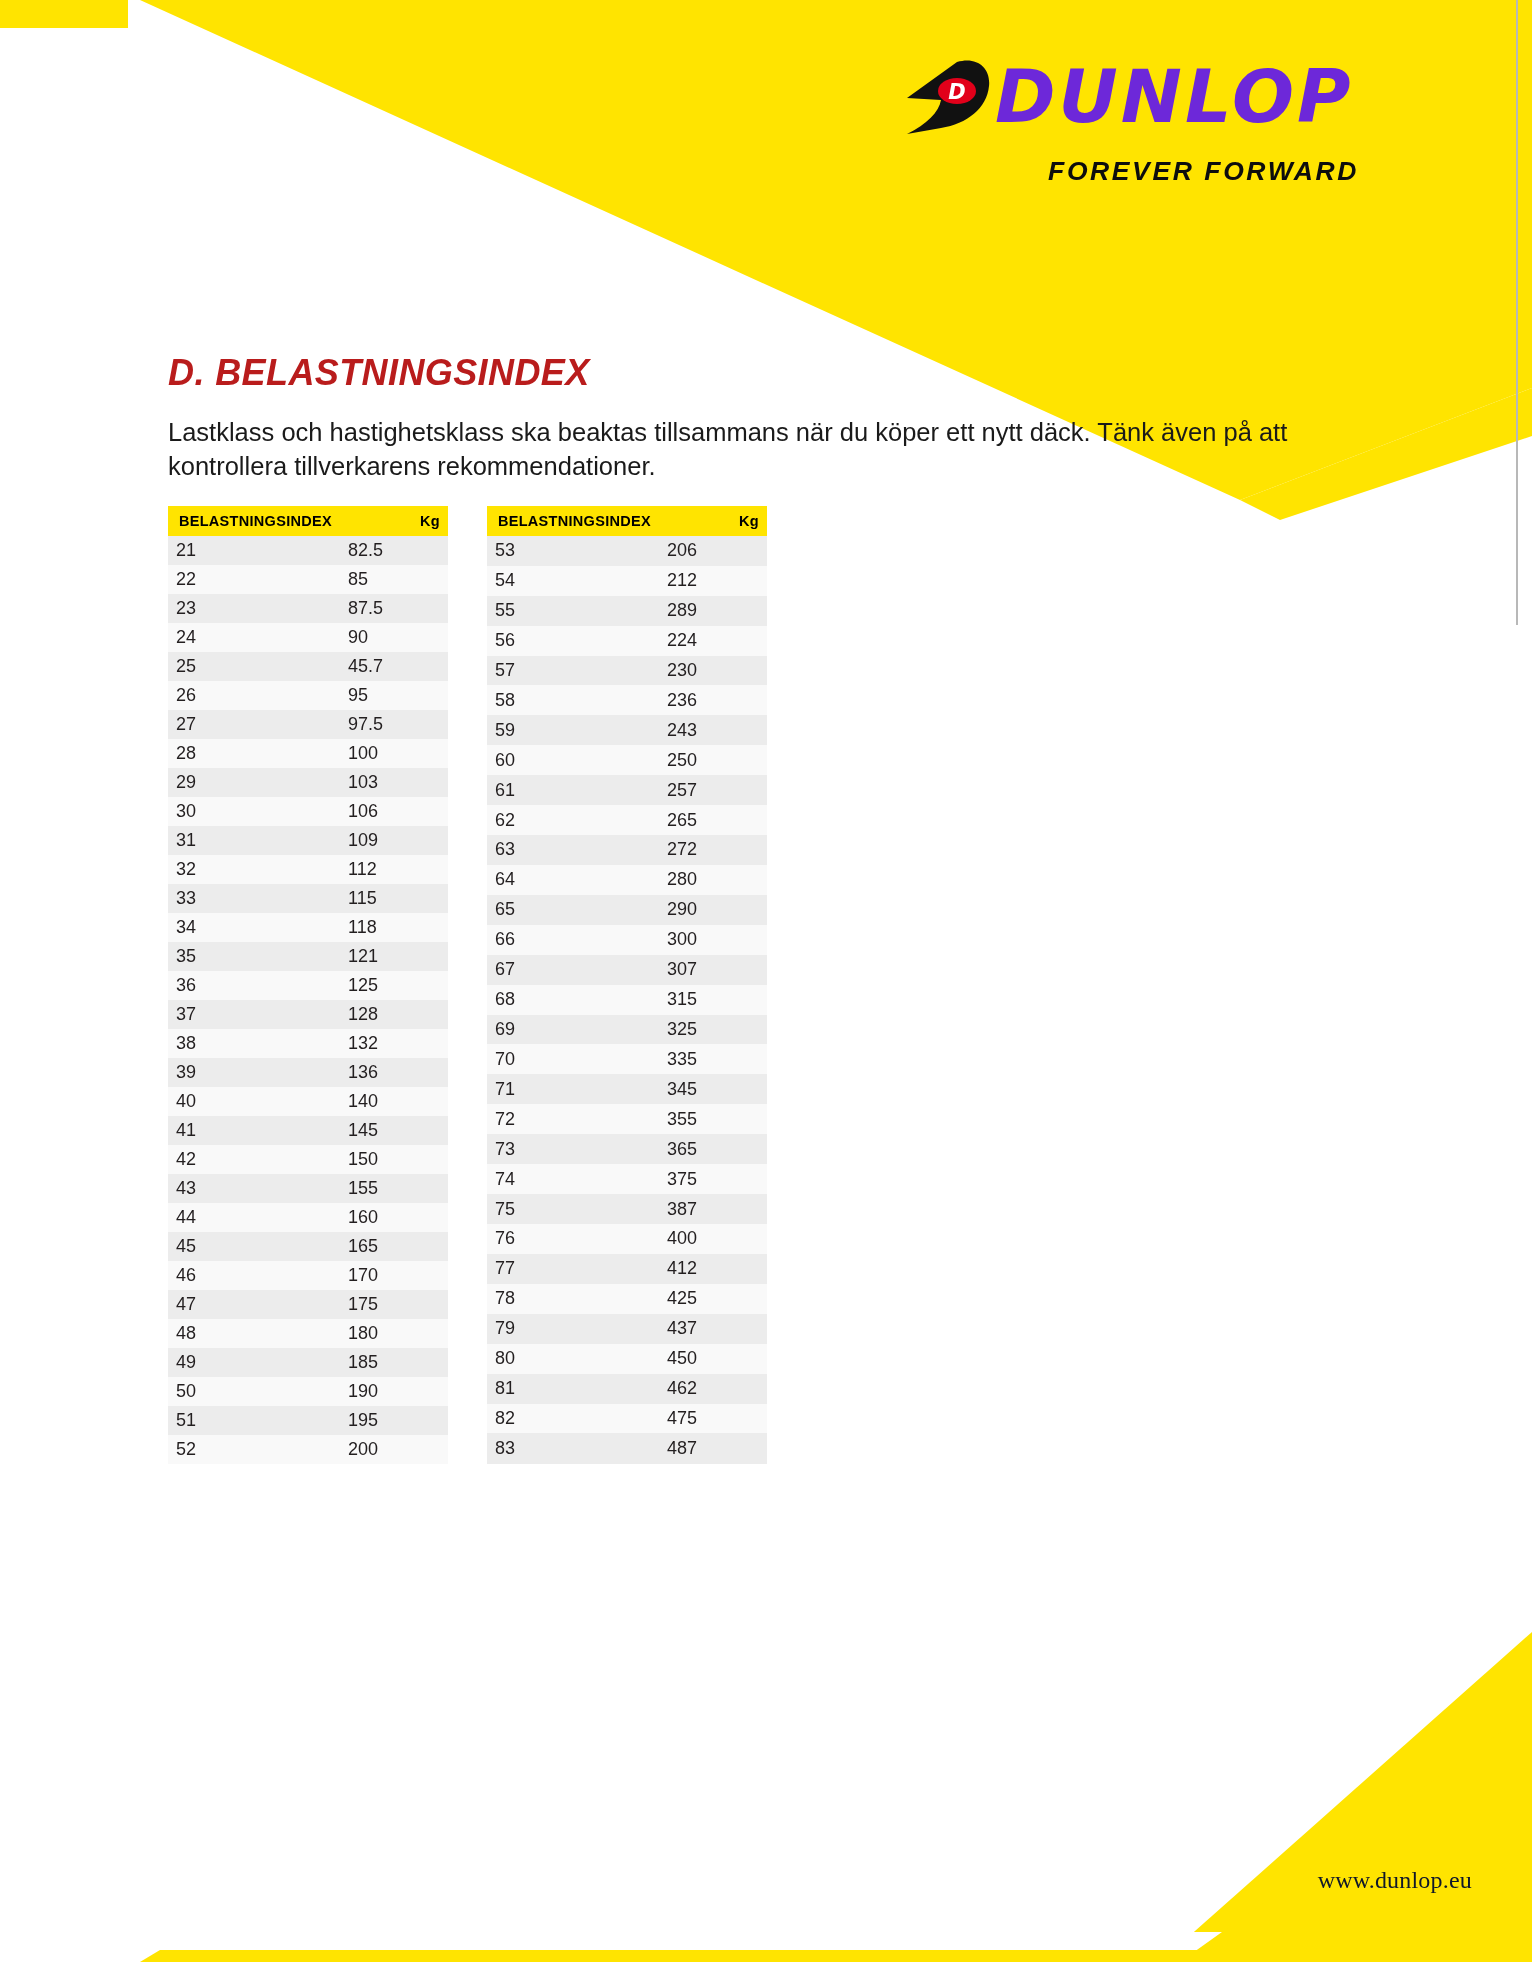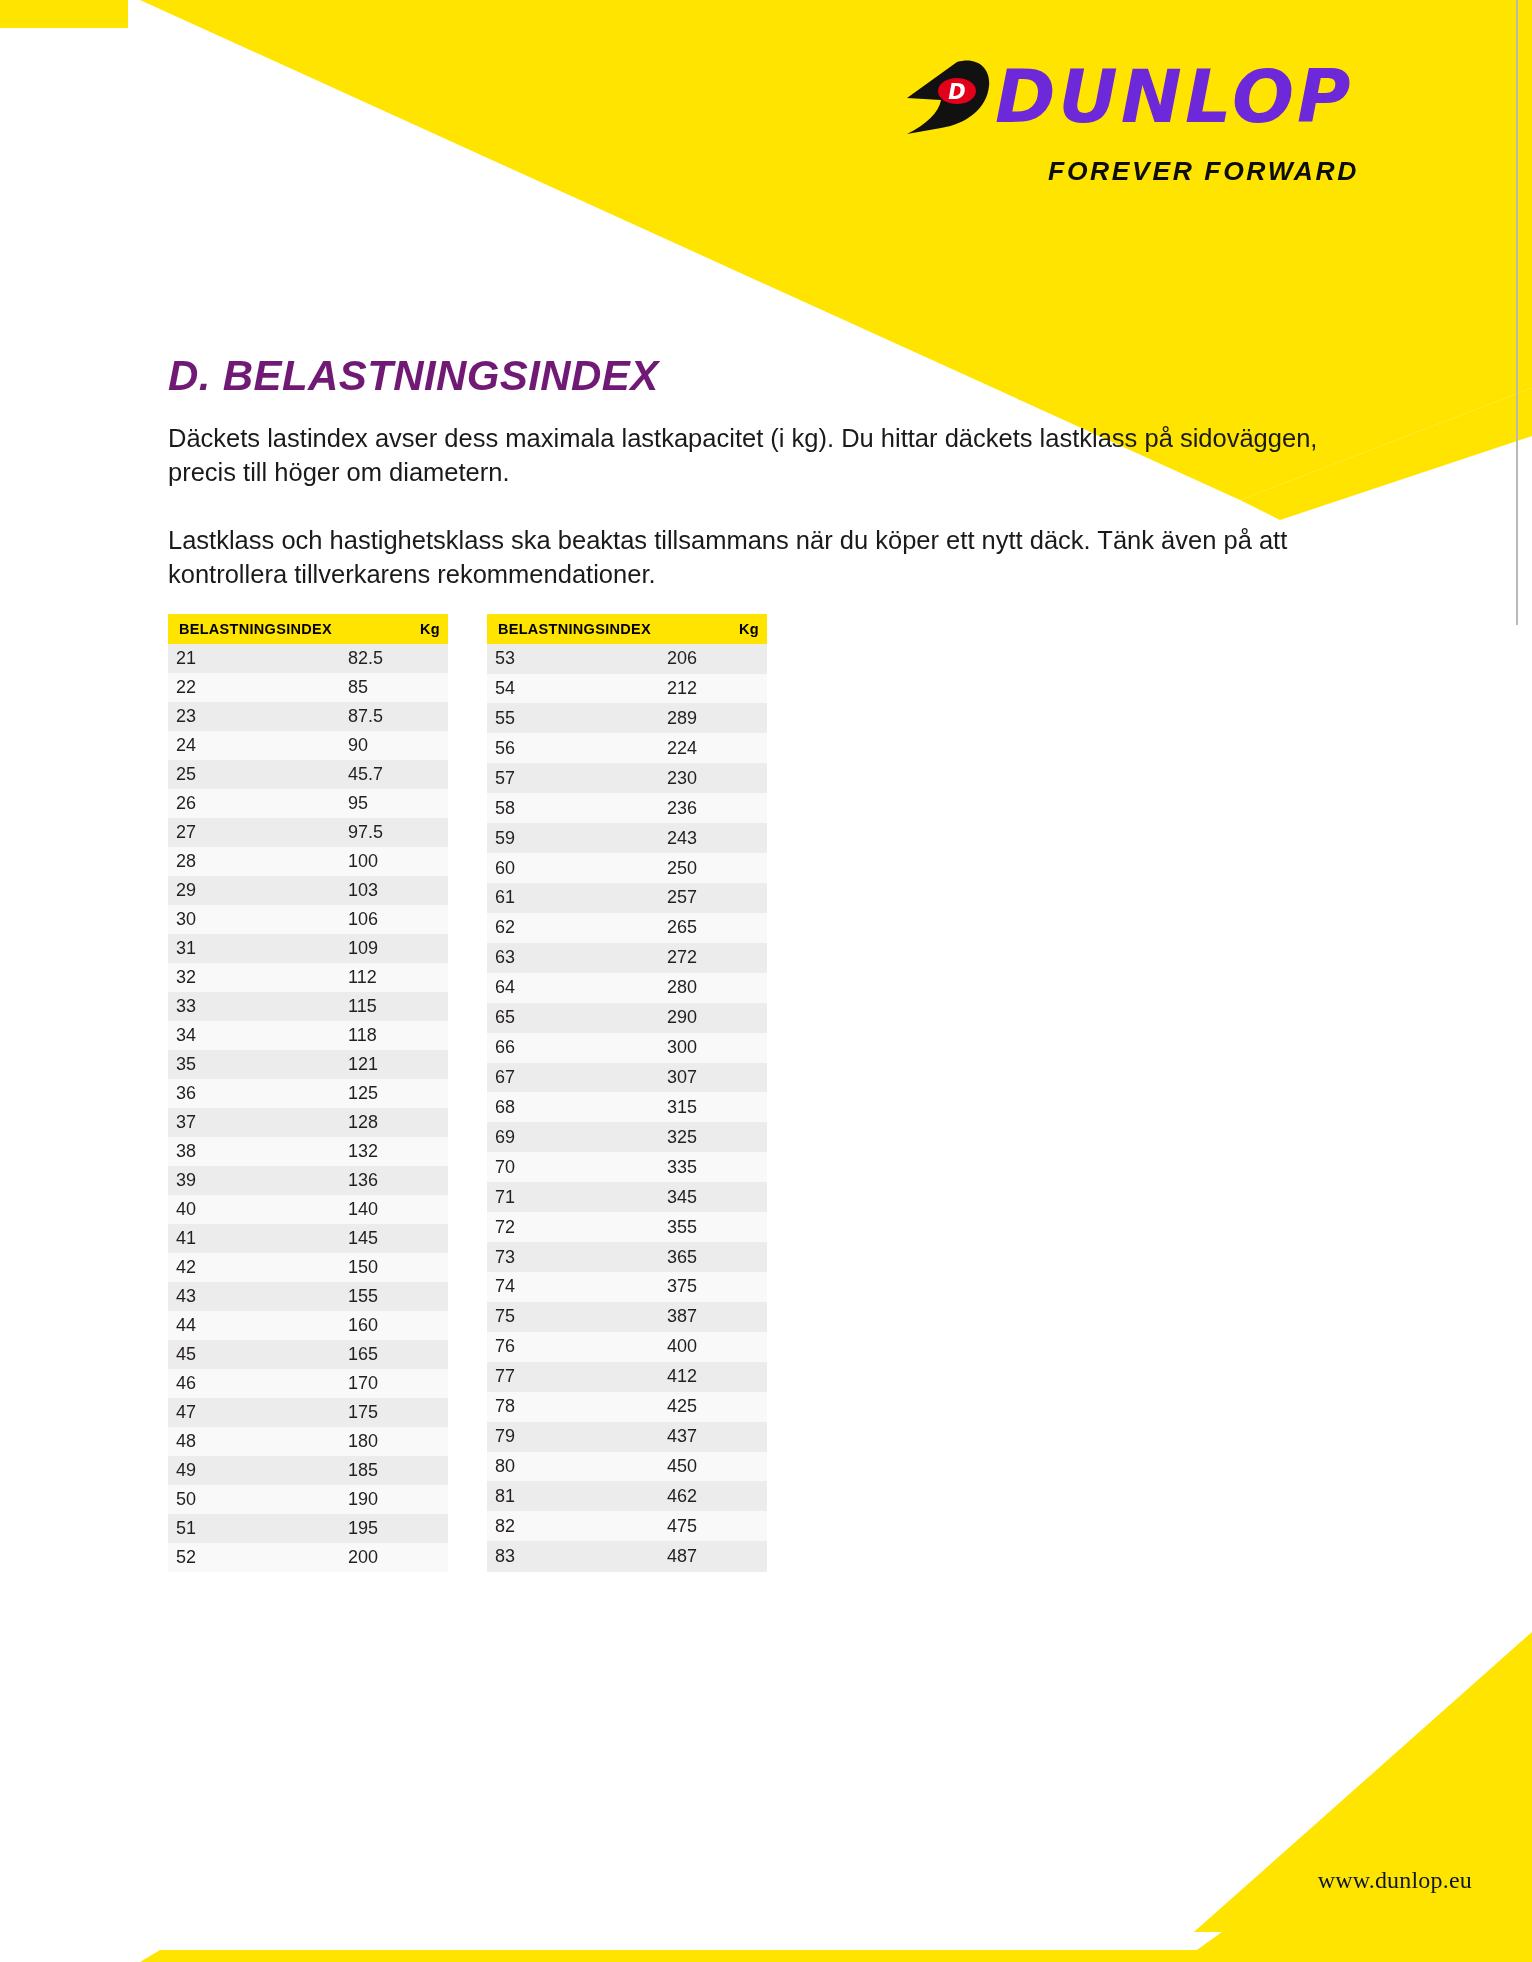--- a/index.html
+++ b/index.html
@@ -96,23 +96,23 @@
     position: absolute;
     left: 168px;
     top: 352px;
     width: 1190px;
   }
   h1.title {
     margin: 0 0 22px 0;
     font-family: "Liberation Sans", sans-serif;
     font-style: italic;
     font-weight: bold;
-    font-size: 42px;
+    font-size: 36px;
     letter-spacing: 0.4px;
-    color: #701a75;
+    color: #b91c1c;
   }
   p.para {
     margin: 0 0 34px 0;
     font-size: 25.5px;
     line-height: 1.33;
     color: #1a1a1a;
   }
   p.para:last-of-type { margin-bottom: 22px; }
 
   
@@ -181,21 +181,20 @@
           <text x="52" y="41" text-anchor="middle" font-family="DejaVu Sans, sans-serif" font-style="italic" font-weight="bold" font-size="21" fill="#ffffff">D</text>
         </svg>
       </span>
       <span class="logo-word">DUNLOP</span>
     </div>
     <div class="logo-tag">FOREVER FORWARD</div>
   </div>
 
   <div class="content">
     <h1 class="title">D. BELASTNINGSINDEX</h1>
-    <p class="para">Däckets lastindex avser dess maximala lastkapacitet (i kg). Du hittar däckets lastklass på sidoväggen, precis till höger om diametern.</p>
     <p class="para">Lastklass och hastighetsklass ska beaktas tillsammans när du köper ett nytt däck. Tänk även på att kontrollera tillverkarens rekommendationer.</p>
 
     <div class="tables">
 
       <table class="li">
         <thead>
           <tr>
             <th>BELASTNINGSINDEX</th>
             <th class="kg-col">Kg</th>
           </tr>

